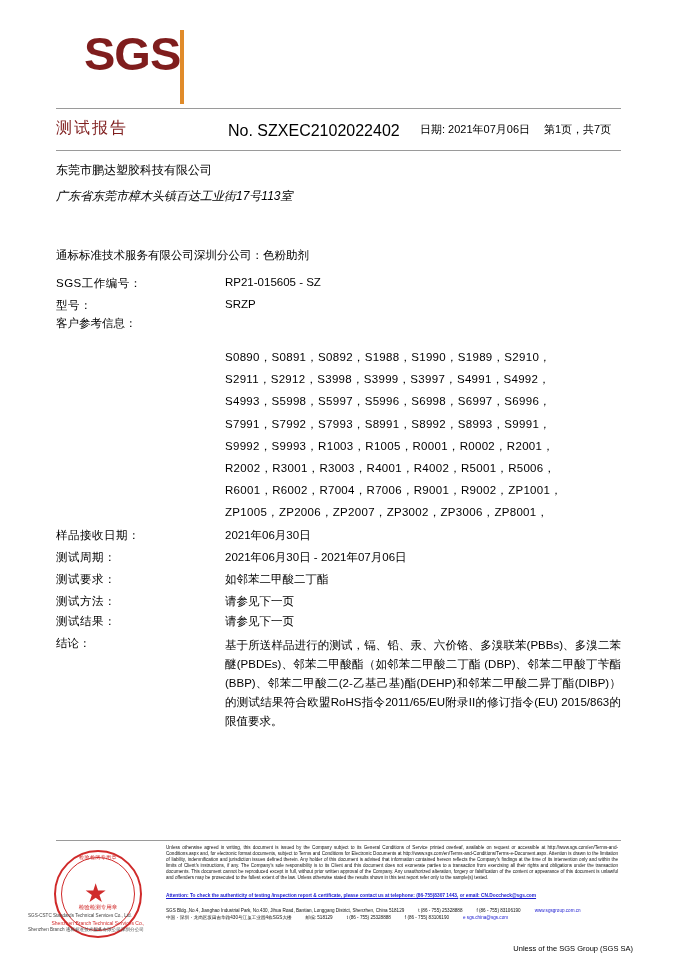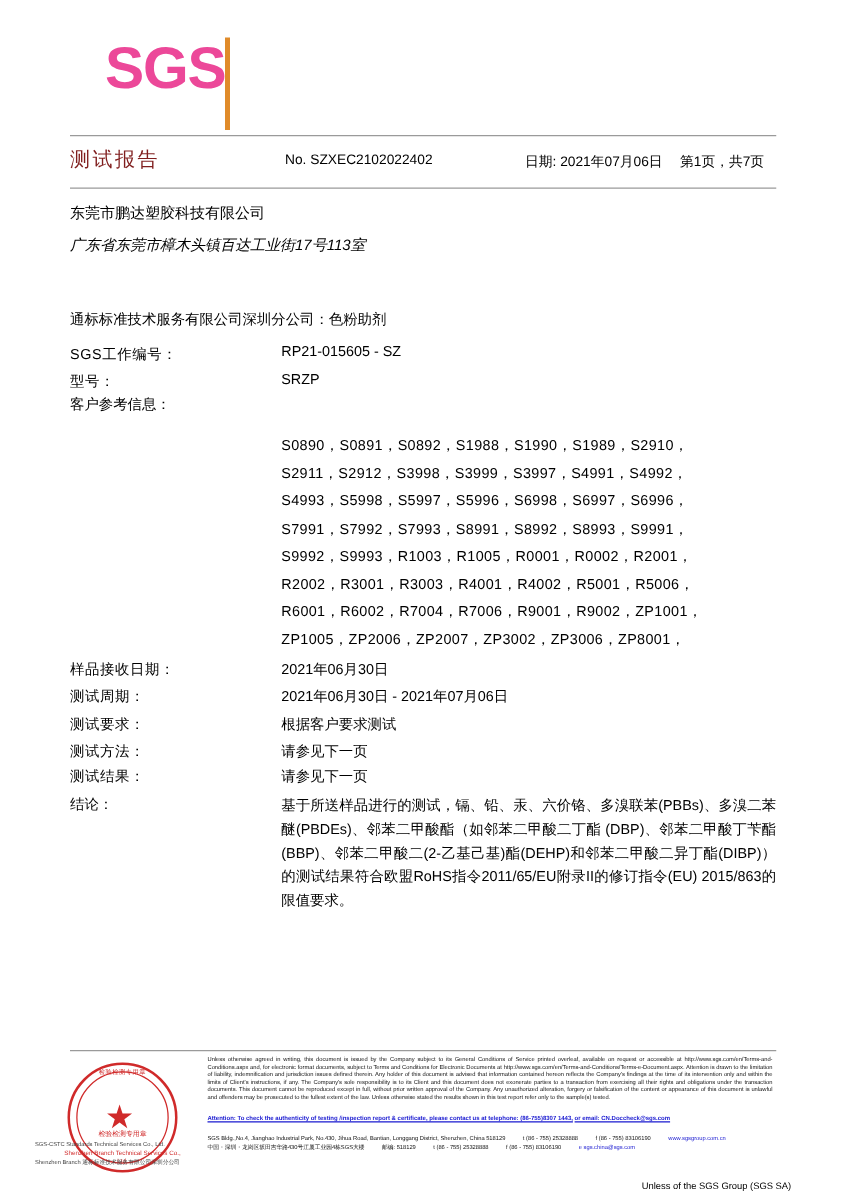--- a/index.html
+++ b/index.html
@@ -28,21 +28,21 @@
     left: 84px;
     top: 28px;
     width: 120px;
     height: 62px;
   }
   .logo-text {
     font-family: "Liberation Sans", "DejaVu Sans", sans-serif;
     font-weight: bold;
     font-size: 47px;
     letter-spacing: -1px;
-    color: #ec4899;
+    color: #7f1d1d;
     line-height: 52px;
     margin: 0;
   }
   .logo-bar {
     position: absolute;
     left: 96px;
     top: 2px;
     width: 4px;
     height: 74px;
     background: #e08b2a;
@@ -79,21 +79,21 @@
     top: 0;
     font-size: 16px;
     font-weight: normal;
     letter-spacing: 2px;
     color: #7f1d1d;
   }
   .doc-no {
     position: absolute;
     left: 172px;
     top: 4px;
-    font-size: 11px;
+    font-size: 16px;
   }
   .doc-date {
     position: absolute;
     left: 364px;
     top: 4px;
     font-size: 11px;
   }
   .doc-page {
     position: absolute;
     left: 488px;
@@ -400,21 +400,21 @@
     <span class="value">2021年06月30日</span>
   </div>
 
   <div class="field" style="top:550px;">
     <span class="label">测试周期：</span>
     <span class="value">2021年06月30日 - 2021年07月06日</span>
   </div>
 
   <div class="field" style="top:572px;">
     <span class="label">测试要求：</span>
-    <span class="value">根据客户要求测试</span>
+    <span class="value">如邻苯二甲酸二丁酯</span>
   </div>
 
   <div class="field" style="top:594px;">
     <span class="label">测试方法：</span>
     <span class="value">请参见下一页</span>
   </div>
 
   <div class="field" style="top:614px;">
     <span class="label">测试结果：</span>
     <span class="value">请参见下一页</span>

